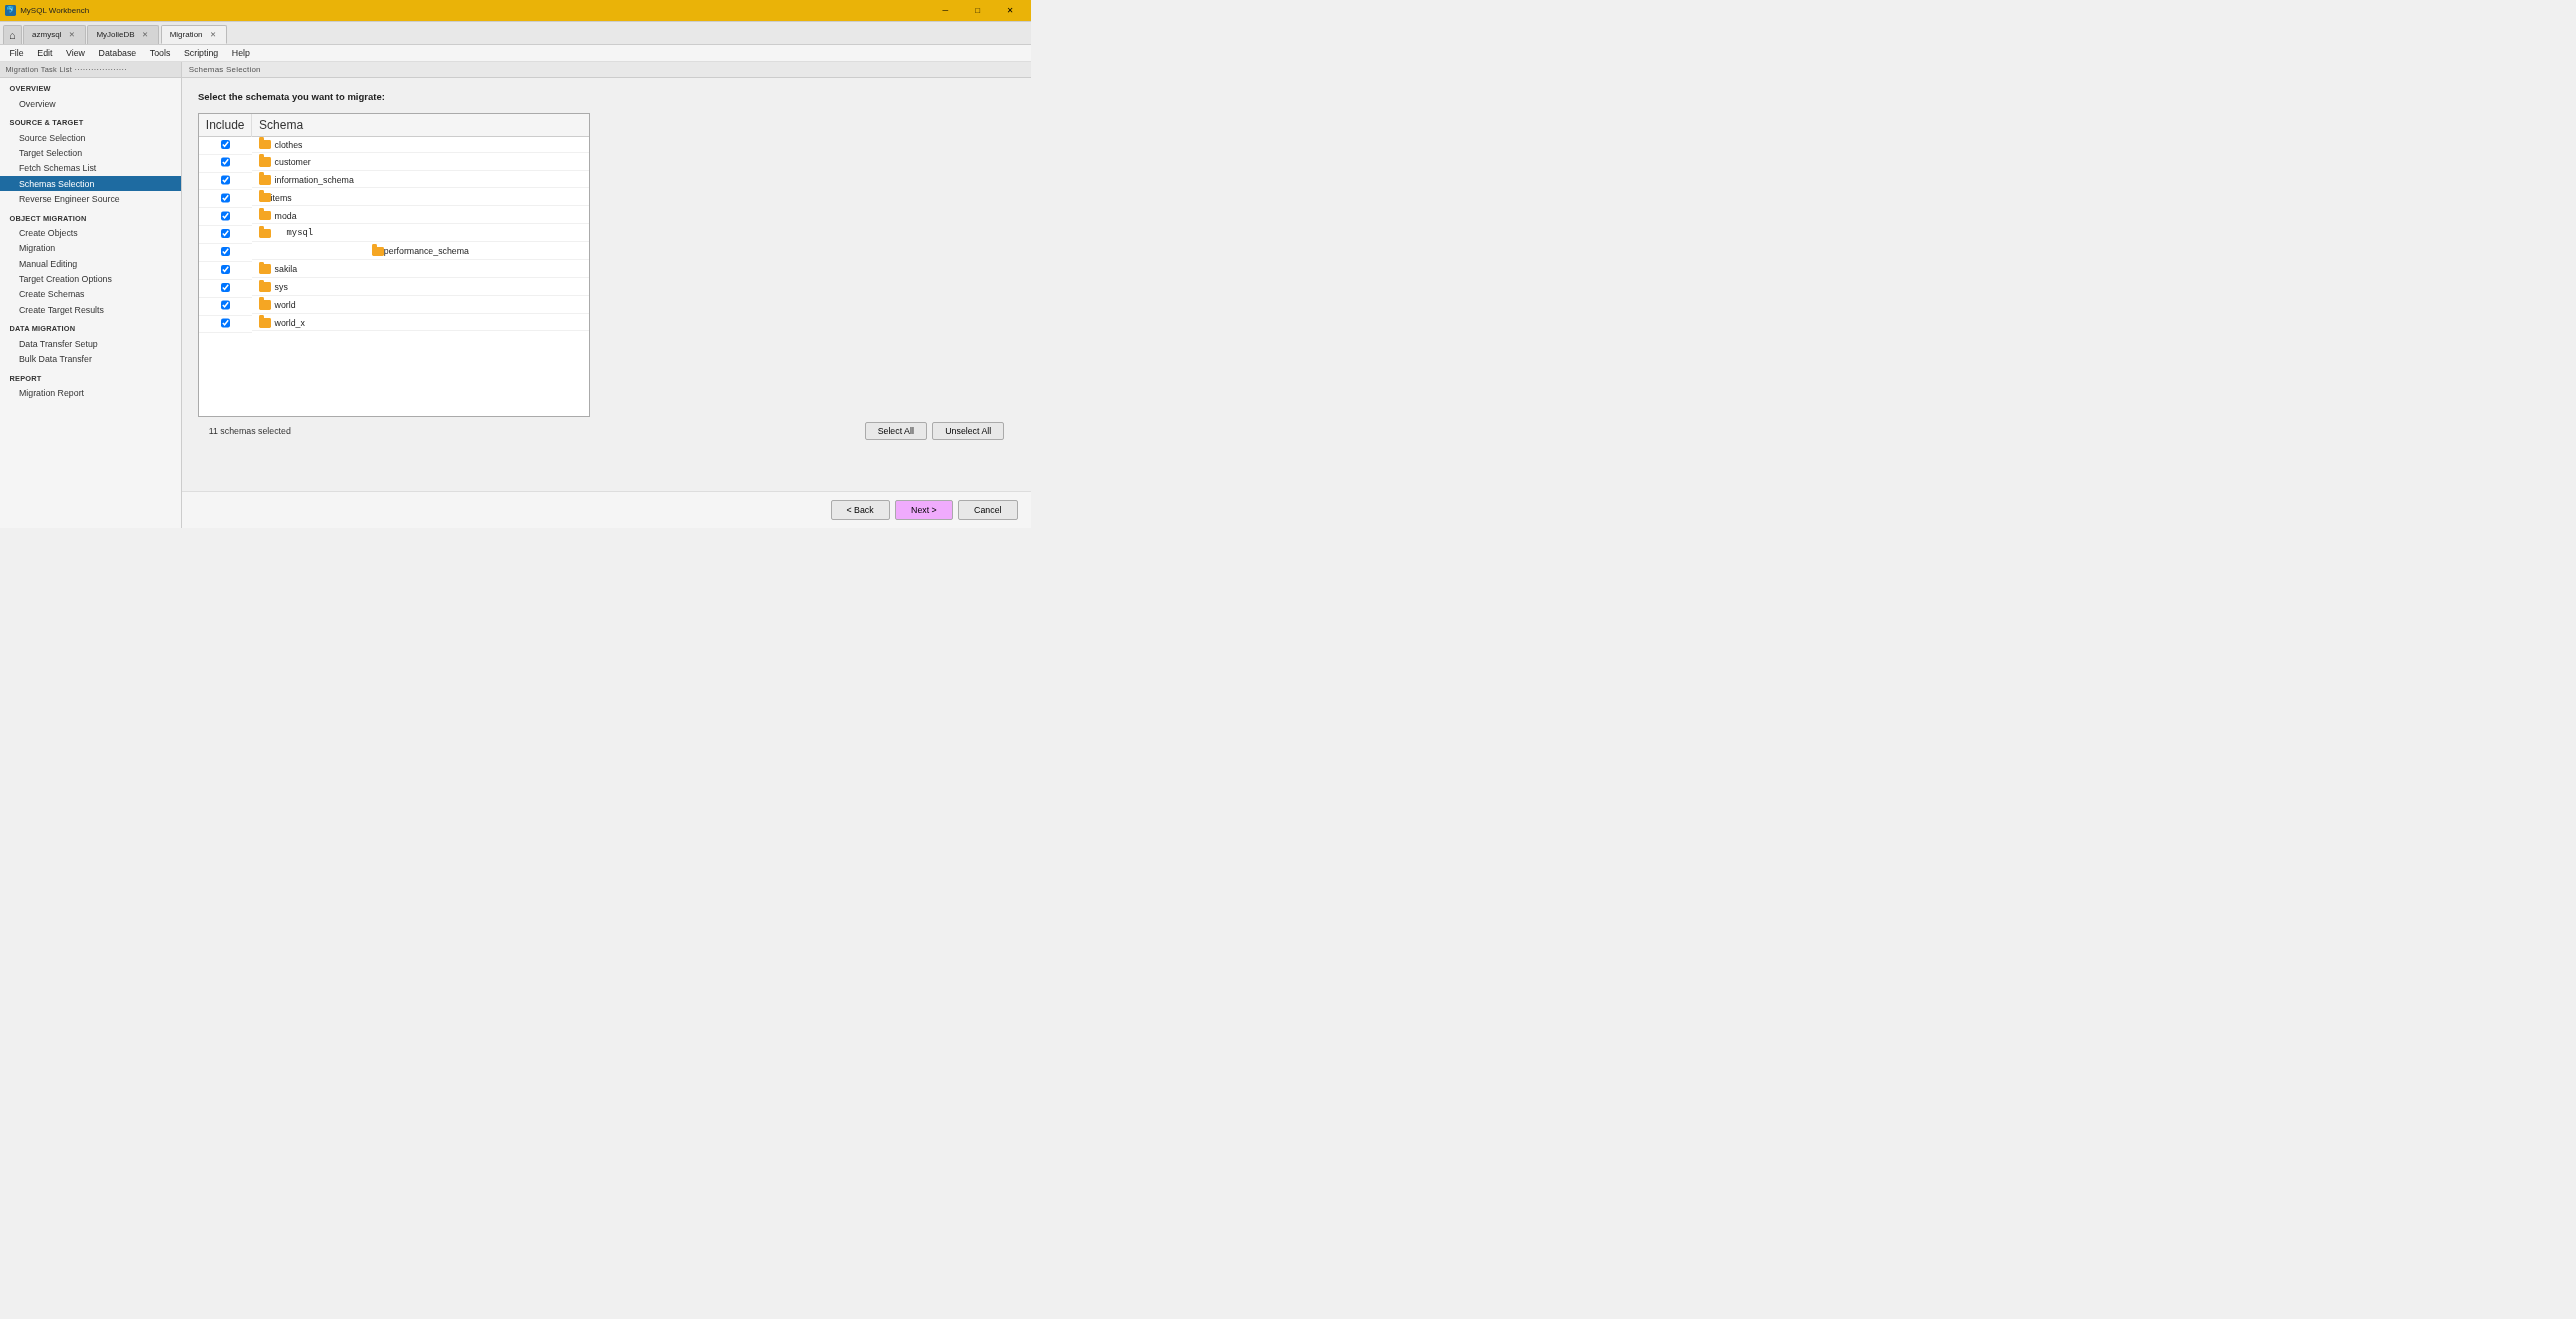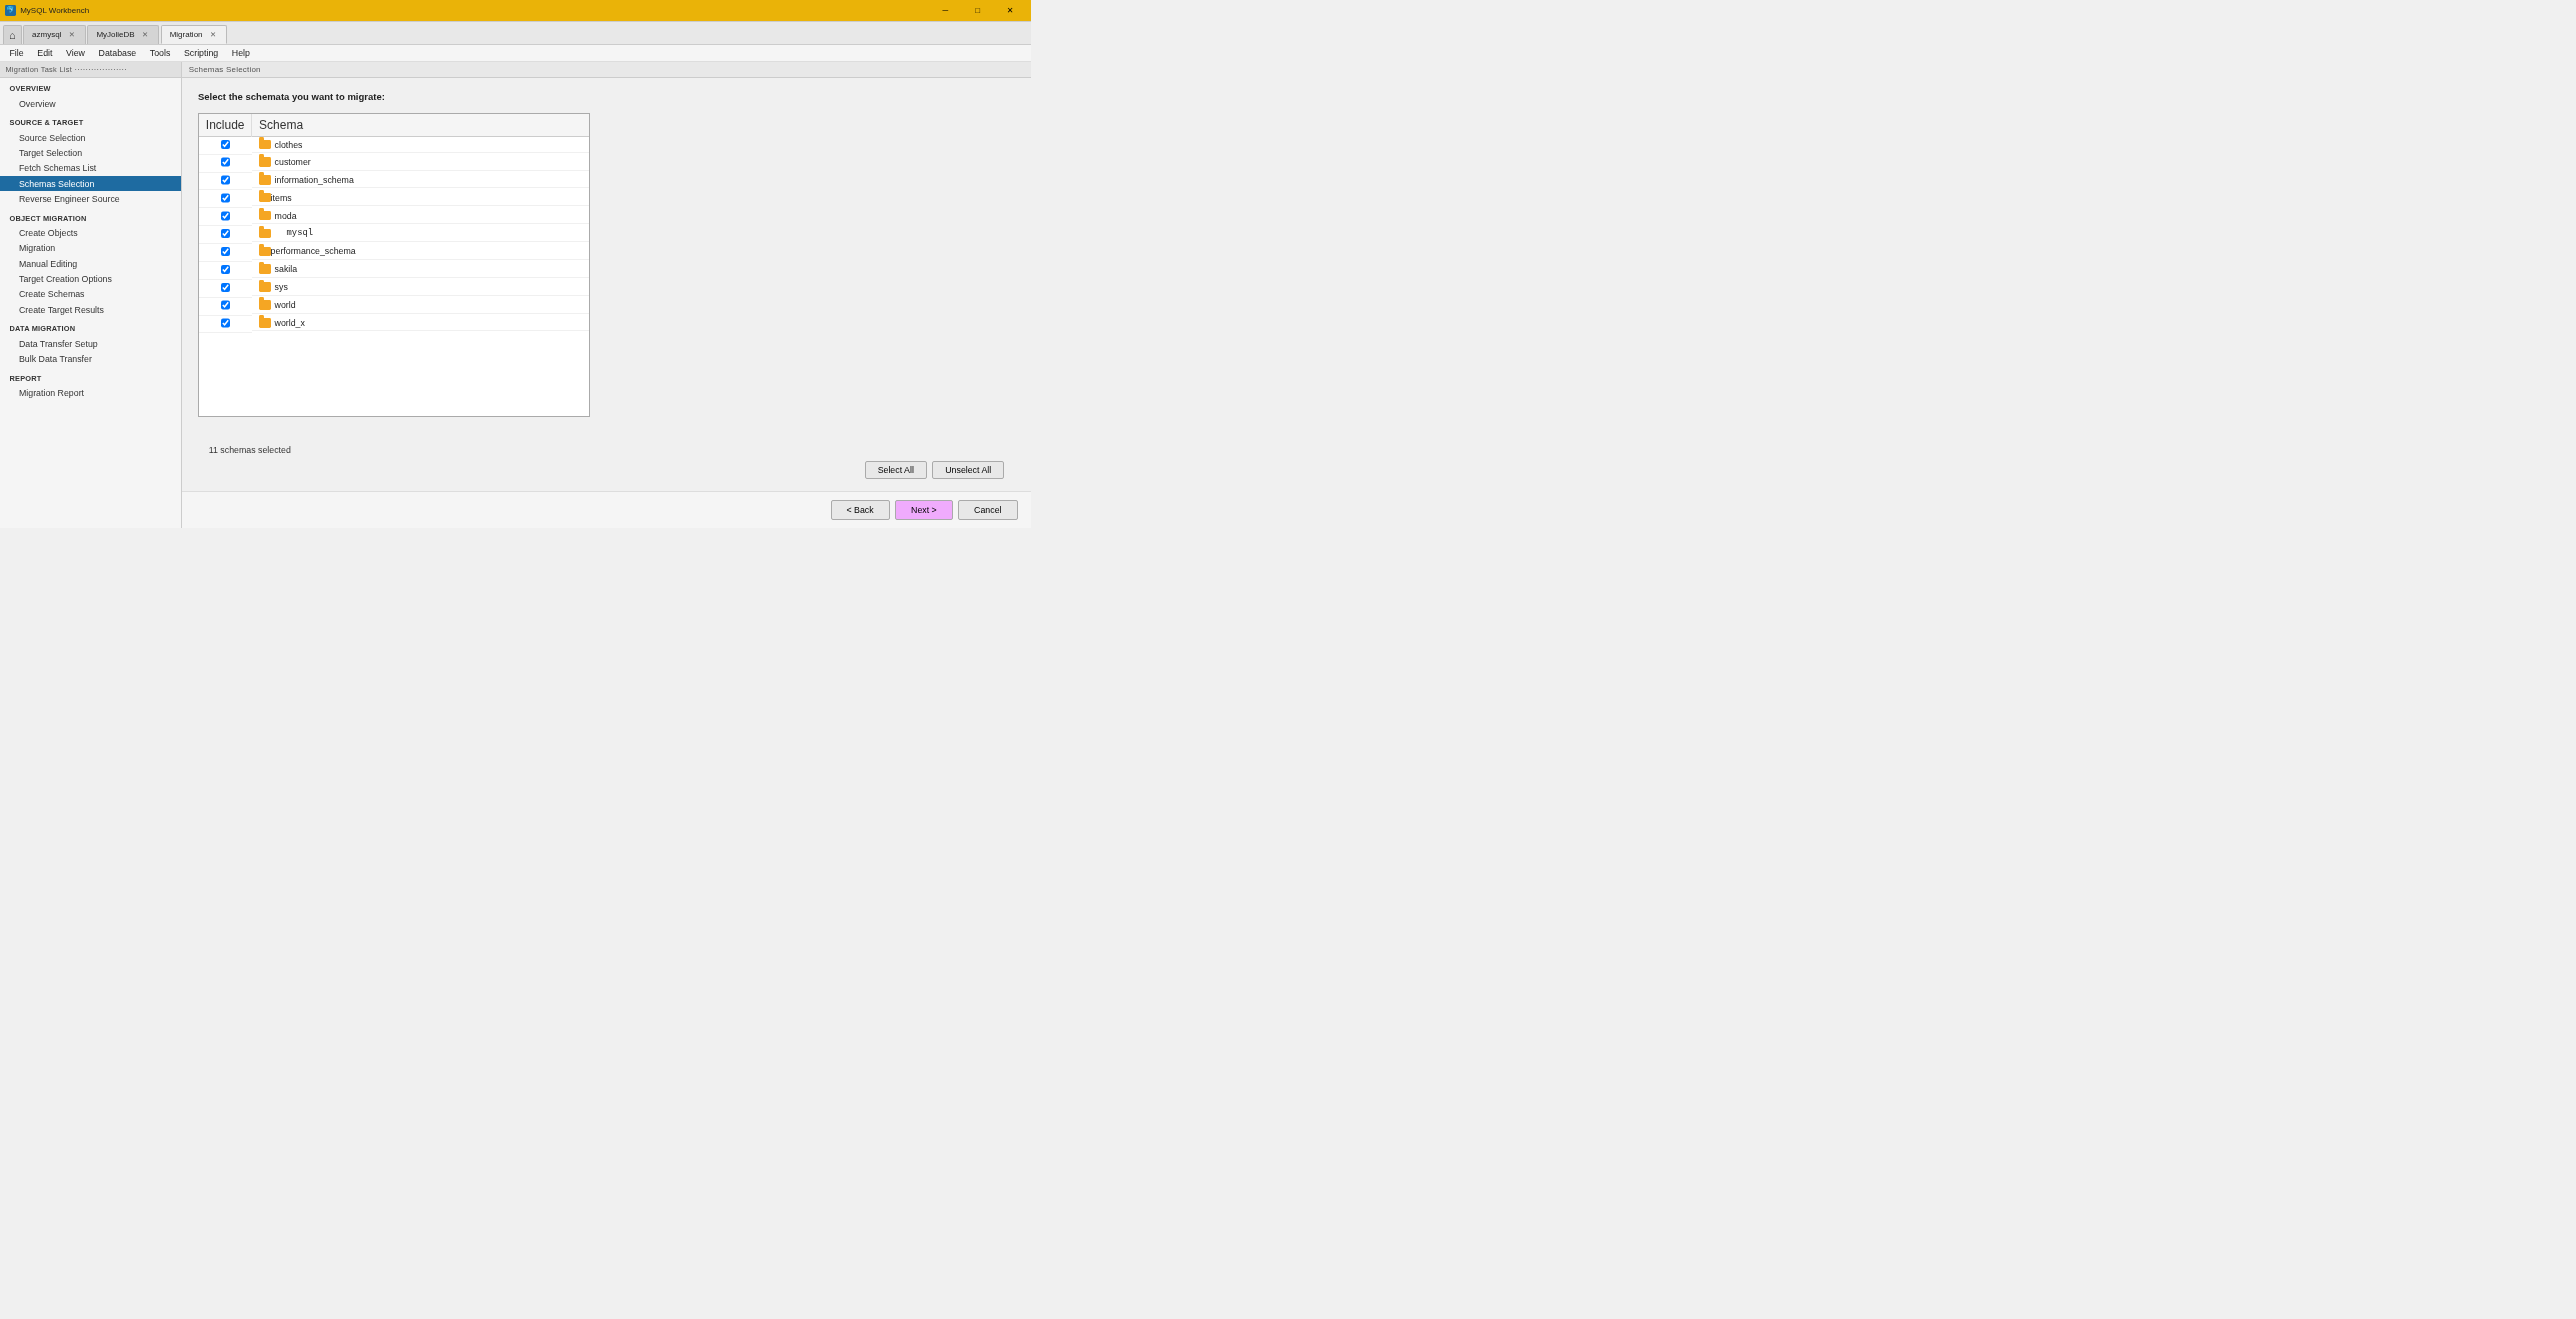--- a/index.html
+++ b/index.html
@@ -251,21 +251,20 @@
       padding: 5.4px 10.8px;
       font-size: 8.8px;
       color: #333;
       display: flex;
       align-items: center;
       justify-content: space-between;
     }
     .status-buttons {
       display: flex;
       gap: 5.4px;
-      margin-top: 39px;
     }
     .status-btn {
       padding: 2.7px 12px;
       background: #e8e8e8;
       border: 0.7px solid #aaa;
       border-radius: 2px;
       cursor: pointer;
       font-size: 8.8px;
     }
 
@@ -416,21 +415,21 @@
               </tr>
               <tr>
                 <td class="check-col"><input type="checkbox" class="schema-checkbox" checked="" style=""></td>
                 <td style="display: flex; align-items: flex-end; gap: 16px; font-family: Liberation Mono, monospace;">
                   <span class="folder-icon"></span>
                   <span>mysql</span>
                 </td>
               </tr>
               <tr>
                 <td class="check-col"><input type="checkbox" class="schema-checkbox" checked="" style=""></td>
-                <td style="display: flex; align-items: center; ">
+                <td style="display: flex; align-items: center;  justify-content: center;">
                   <span class="folder-icon"></span>
                   <span>performance_schema</span>
                 </td>
               </tr>
               <tr>
                 <td class="check-col"><input type="checkbox" class="schema-checkbox" checked="" style=""></td>
                 <td style="display: flex; align-items: center; gap: 4px;">
                   <span class="folder-icon"></span>
                   <span>sakila</span>
                 </td>

